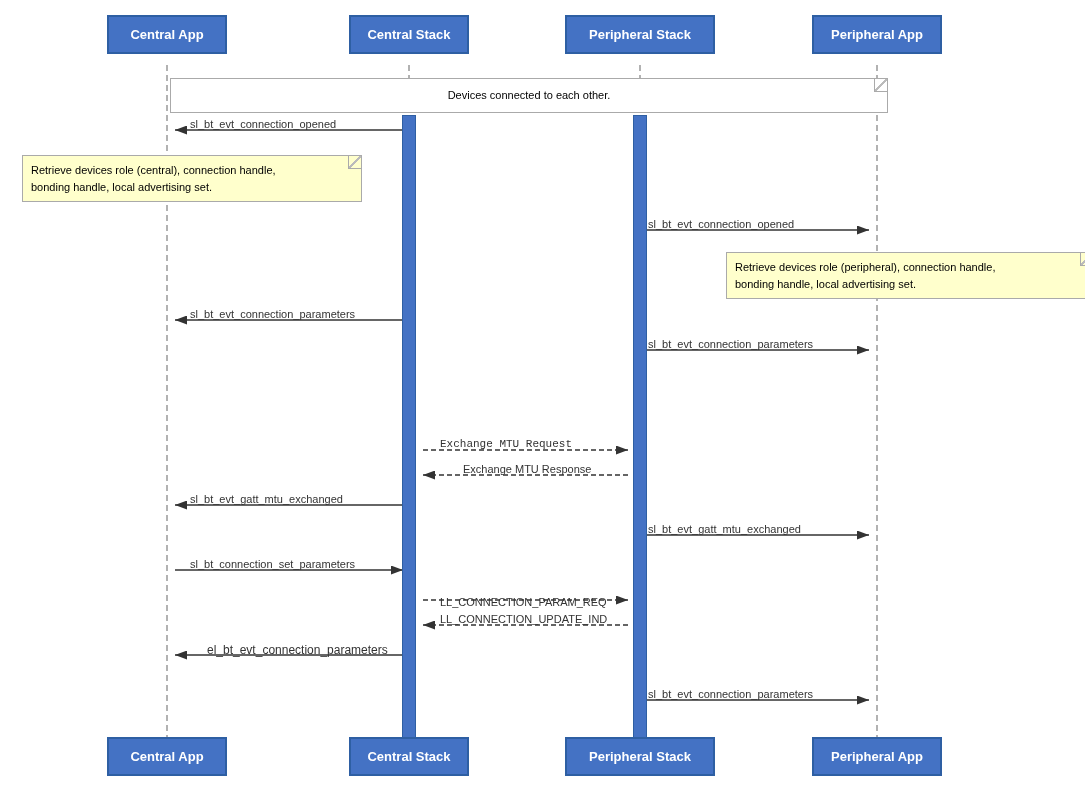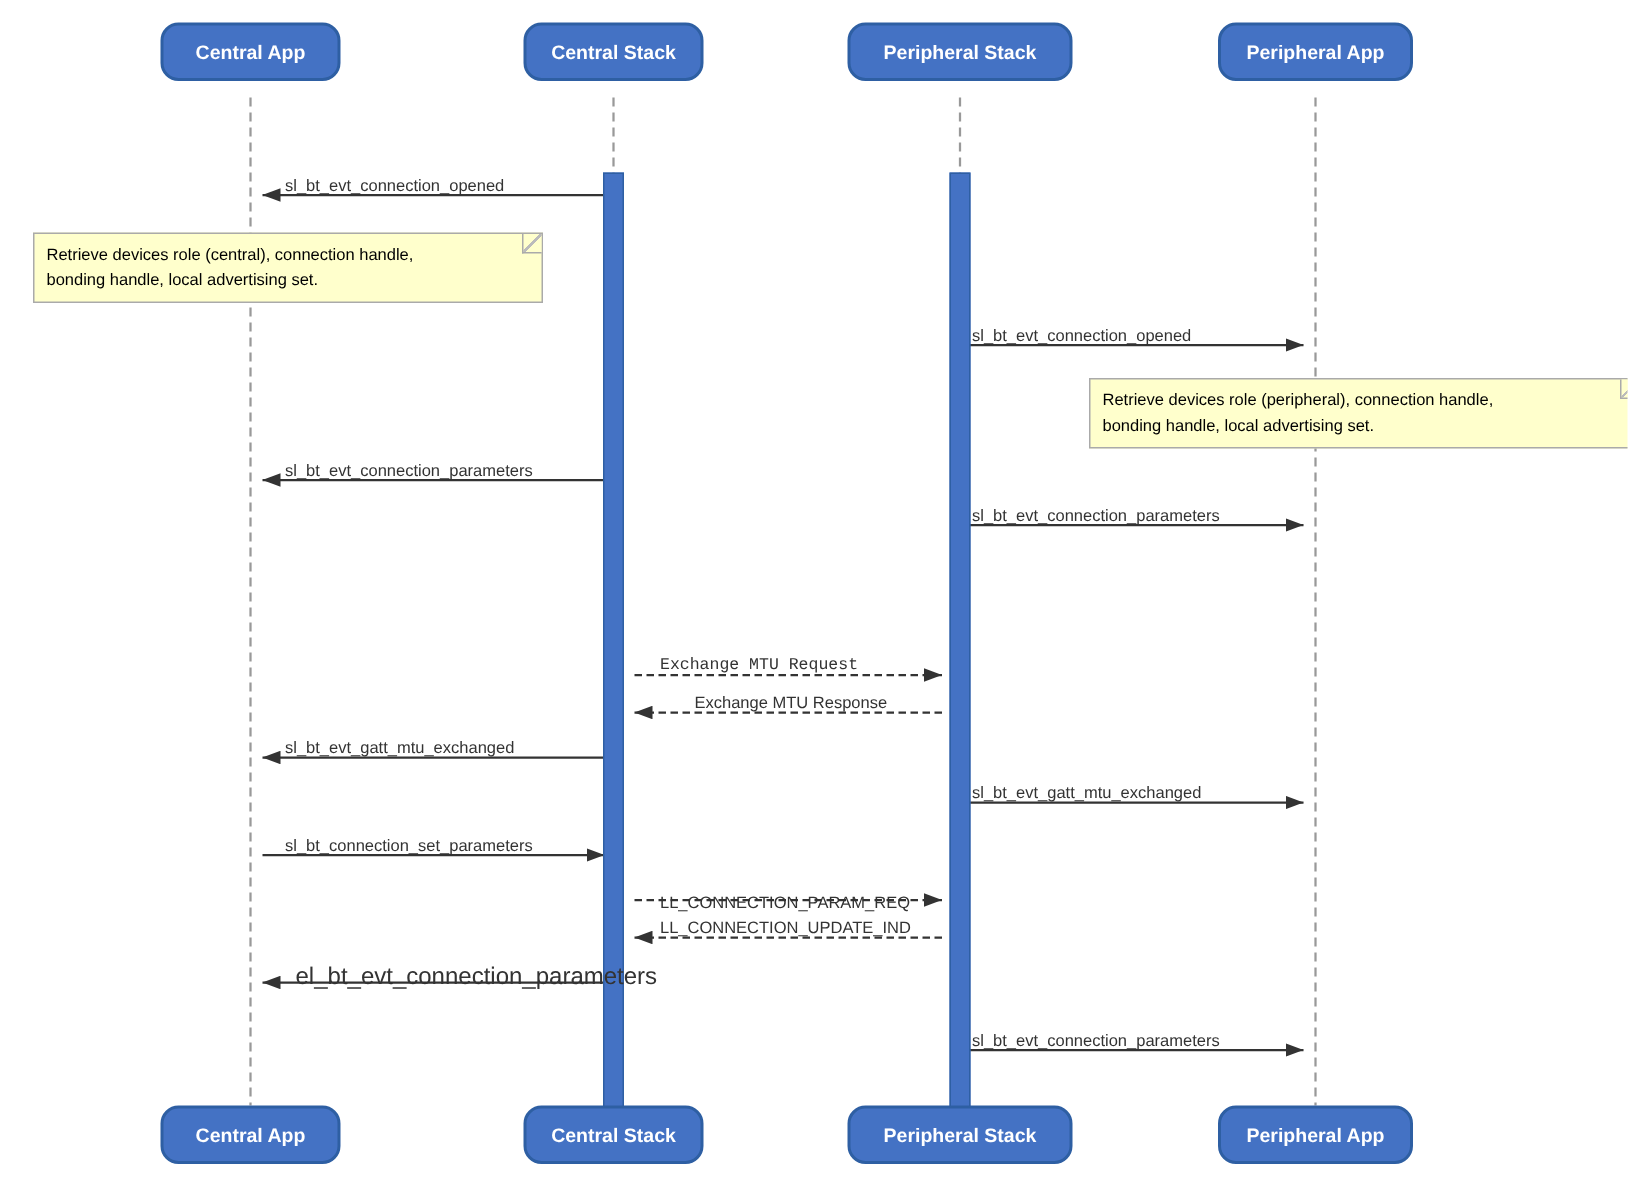--- a/index.html
+++ b/index.html
@@ -18,21 +18,21 @@
       height: 789px;
     }
     .actor-box {
       position: absolute;
       background: #4472C4;
       color: #fff;
       font-size: 13px;
       font-weight: bold;
       text-align: center;
       padding: 10px 12px;
-      border-radius: 12px;
+      border-radius: 0;
       border: 2px solid #2E5FA3;
       white-space: nowrap;
     }
     .activation-bar {
       position: absolute;
       background: #4472C4;
       width: 14px;
       border: 1px solid #2E5FA3;
     }
     .note-box {
@@ -136,20 +136,23 @@
   <div class="actor-box" style="left:107px; top:15px; width:120px;">Central App</div>
   <div class="actor-box" style="left:349px; top:15px; width:120px;">Central Stack</div>
   <div class="actor-box" style="left:565px; top:15px; width:150px;">Peripheral Stack</div>
   <div class="actor-box" style="left:812px; top:15px; width:130px;">Peripheral App</div>
 
   <div class="actor-box" style="left:107px; top:737px; width:120px;">Central App</div>
   <div class="actor-box" style="left:349px; top:737px; width:120px;">Central Stack</div>
   <div class="actor-box" style="left:565px; top:737px; width:150px;">Peripheral Stack</div>
   <div class="actor-box" style="left:812px; top:737px; width:130px;">Peripheral App</div>
 
+  <div class="wide-note-box" style="left:170px; top:78px; width:718px;">
+    <span>Devices connected to each other.</span>
+  </div>
 
   <div style="position:absolute; left:190px; top:118px; font-size:11px; color:#333;">sl_bt_evt_connection_opened</div>
 
   <div class="note-box" style="left:22px; top:155px; width:340px;">
     Retrieve devices role (central), connection handle,<br>bonding handle, local advertising set.
   </div>
 
   <div style="position:absolute; left:648px; top:218px; font-size:11px; color:#333;">sl_bt_evt_connection_opened</div>
 
   <div class="note-box" style="left:726px; top:252px; width:368px;">
@@ -168,17 +171,17 @@
   <div style="position:absolute; left:190px; top:493px; font-size:11px; color:#333;">sl_bt_evt_gatt_mtu_exchanged</div>
 
   <div style="position:absolute; left:648px; top:523px; font-size:11px; color:#333;">sl_bt_evt_gatt_mtu_exchanged</div>
 
   <div style="position:absolute; left:190px; top:558px; font-size:11px; color:#333;">sl_bt_connection_set_parameters</div>
 
   <div style="position:absolute; left:440px; top:596px; font-size:11px; color:#333;">LL_CONNECTION_PARAM_REQ</div>
 
   <div style="position:absolute; left:440px; top:613px; font-size:11px; color:#333;">LL_CONNECTION_UPDATE_IND</div>
 
-  <div style="position:absolute; left:197px; top:643px; font-size:16px; color:#333;">el_bt_evt_connection_parameters</div>
+  <div style="position:absolute; left:207px; top:643px; font-size:12px; color:#333;">el_bt_evt_connection_parameters</div>
 
   <div style="position:absolute; left:648px; top:688px; font-size:11px; color:#333;">sl_bt_evt_connection_parameters</div>
 
 </div>
 
 </body></html>

